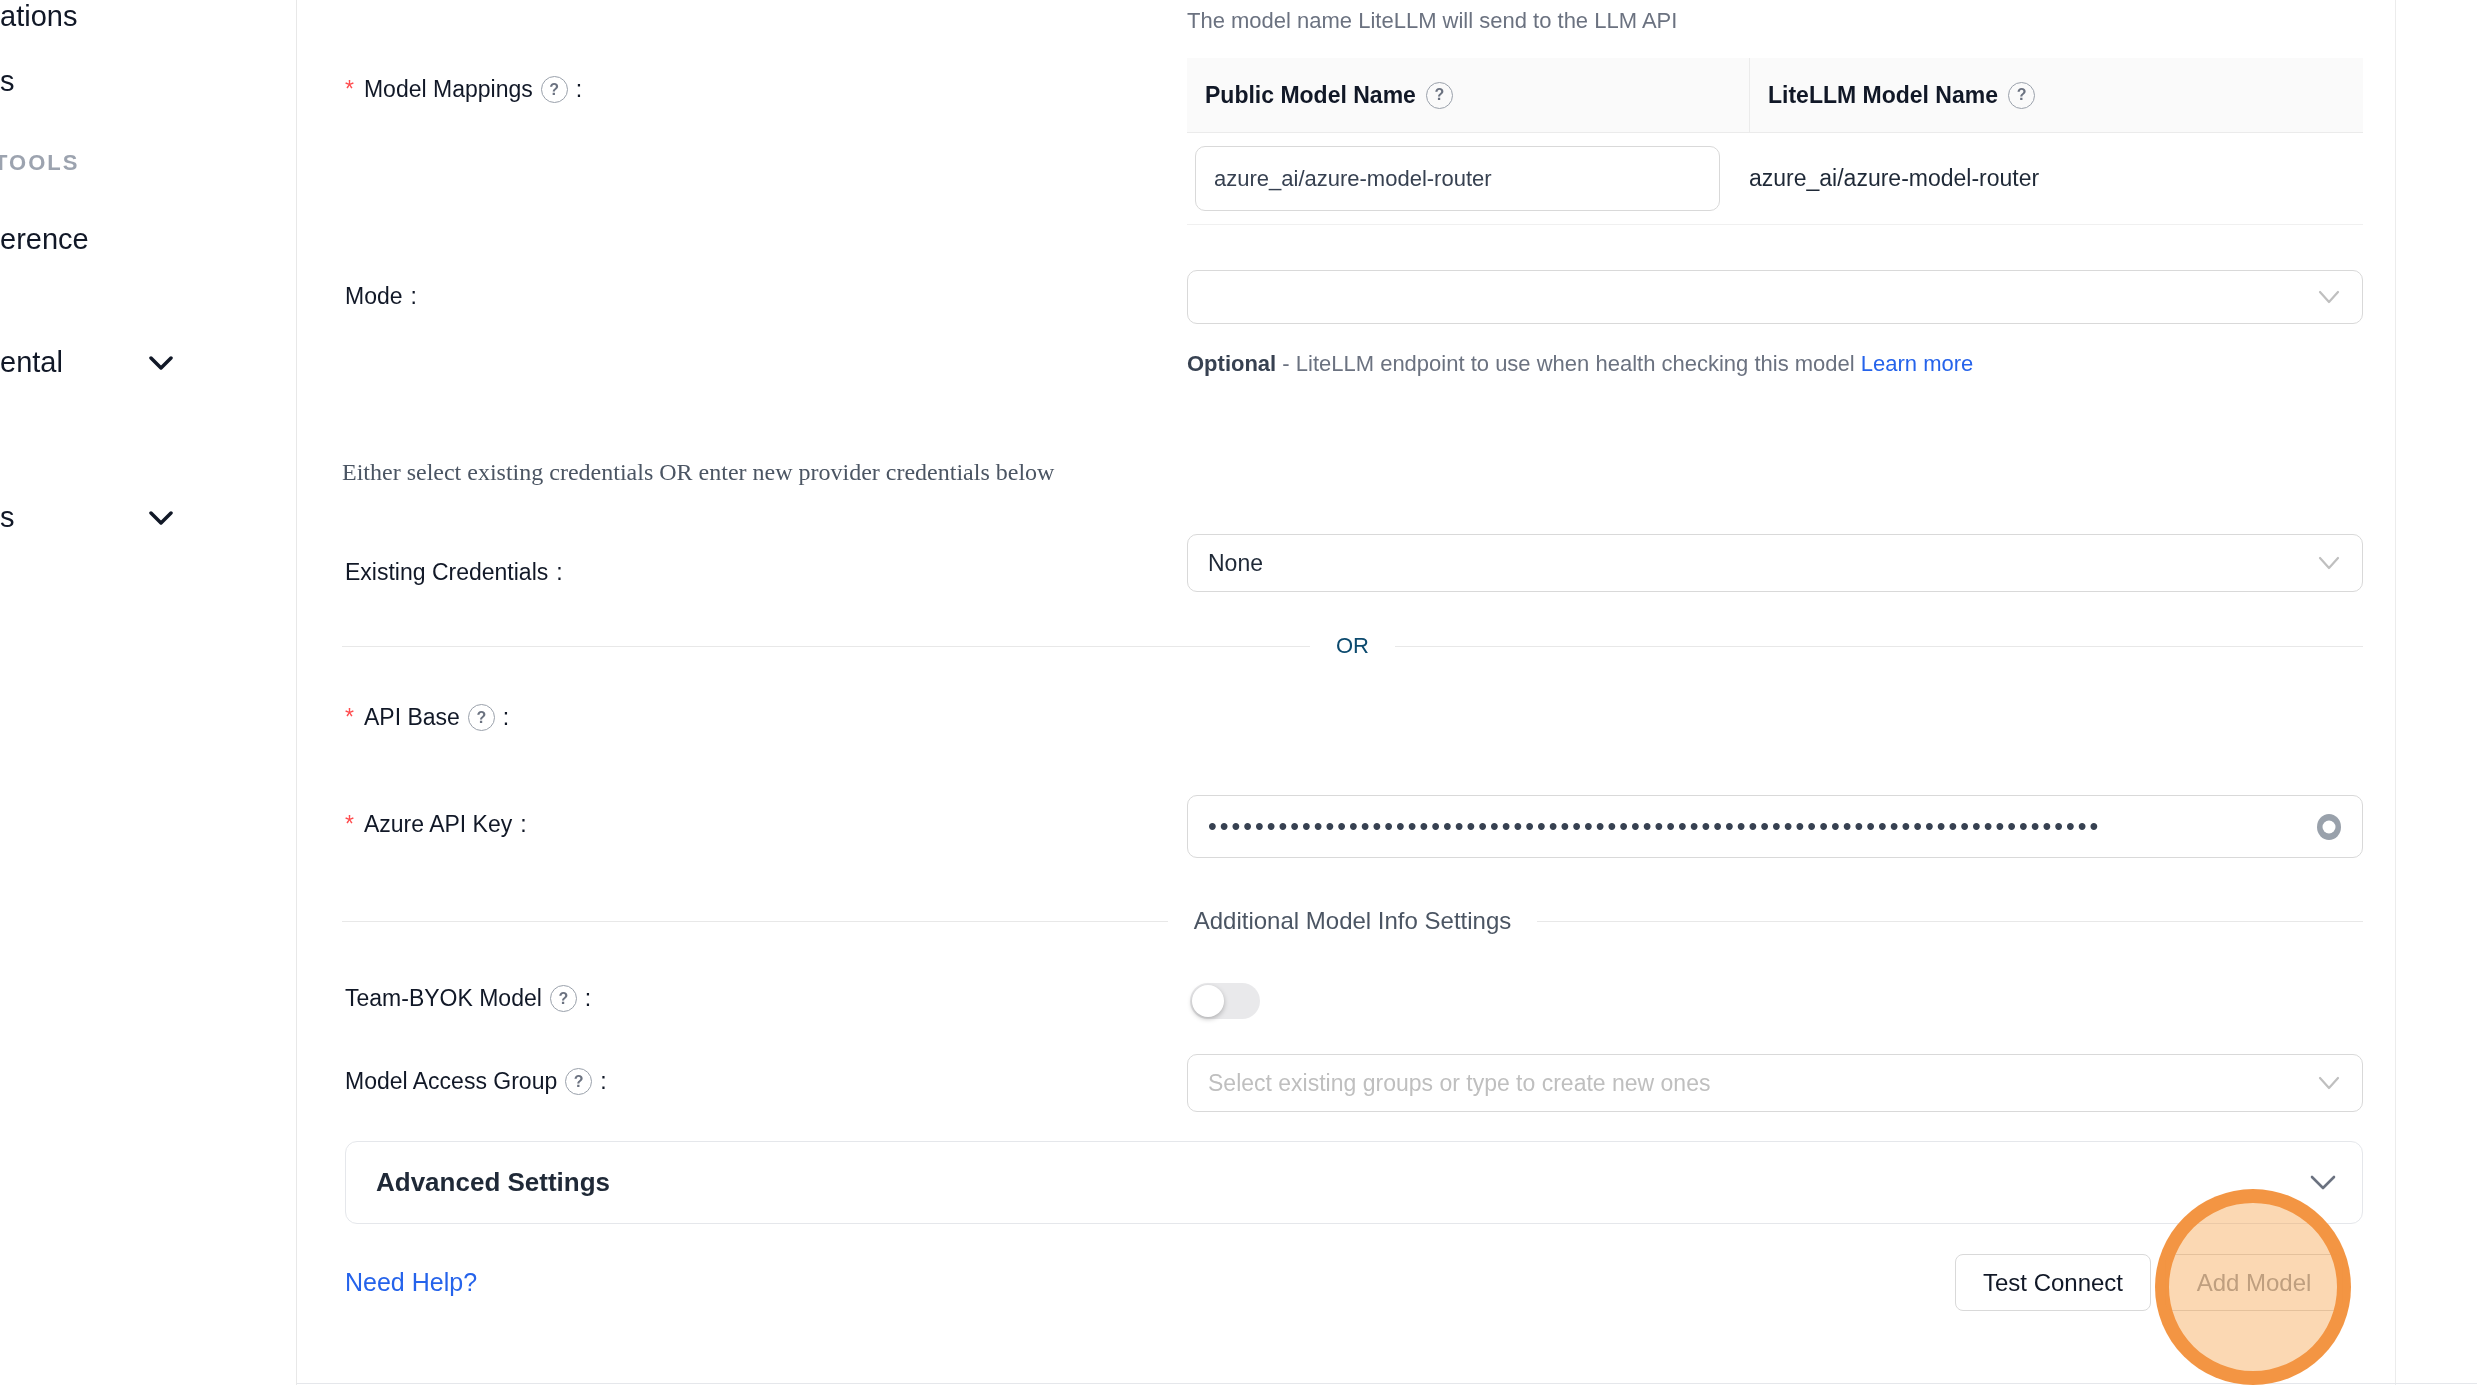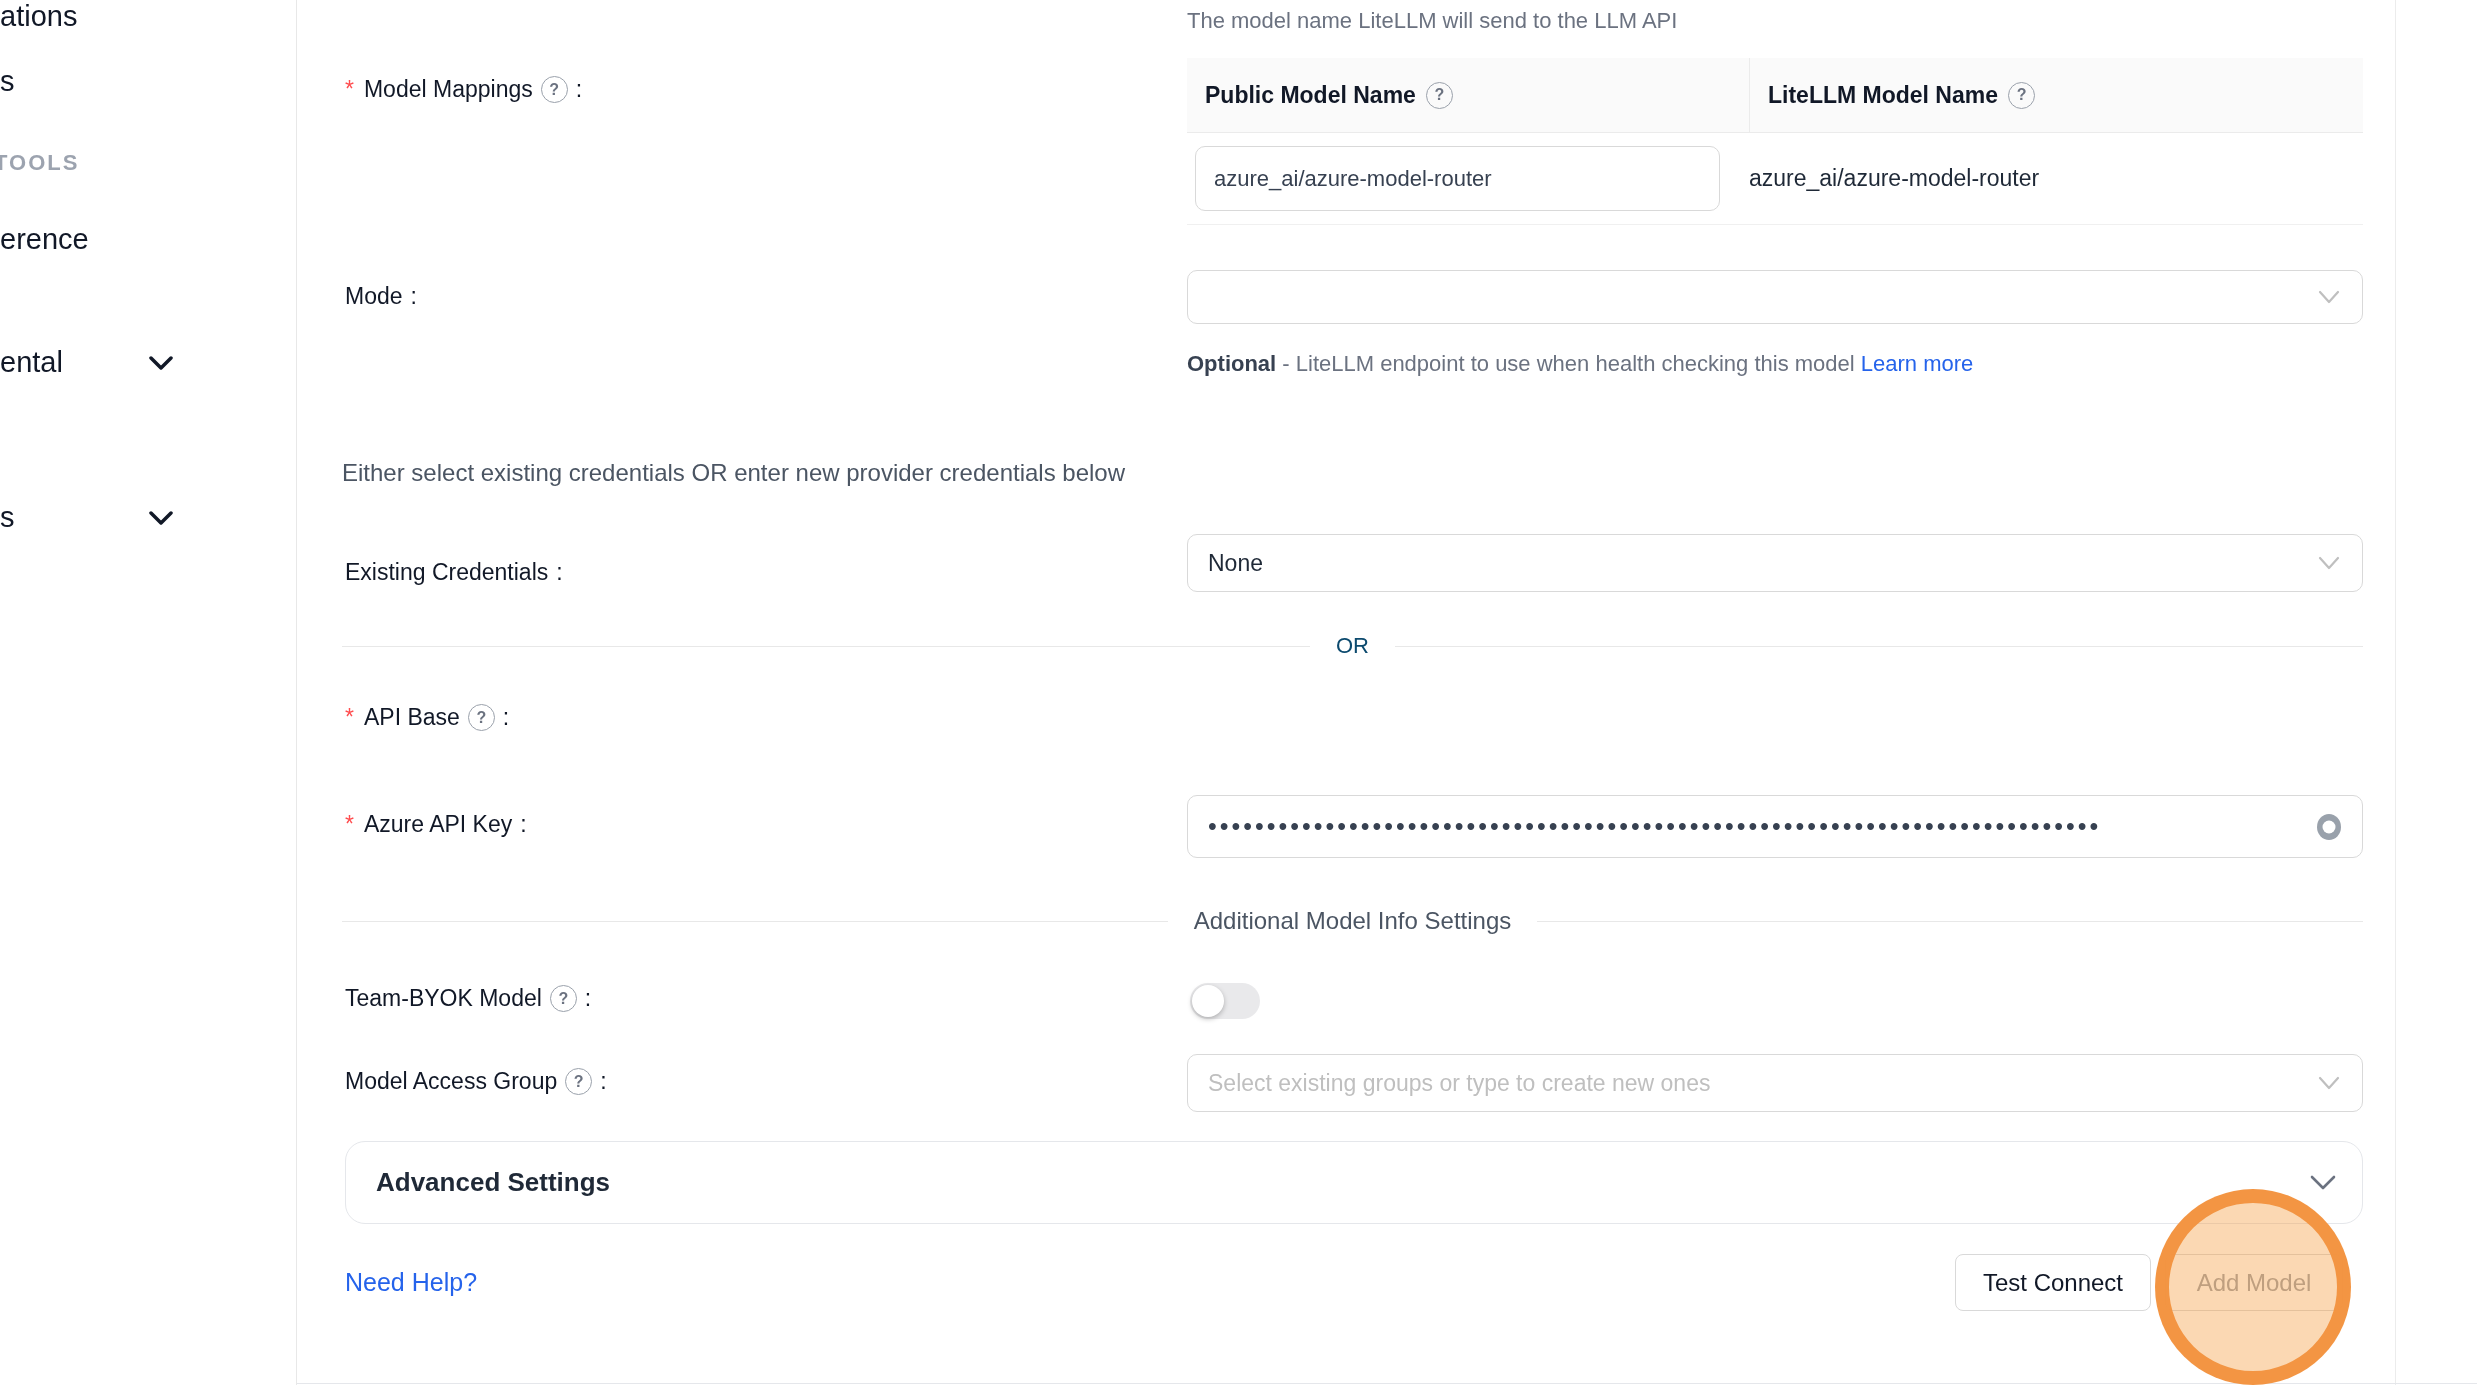--- a/index.html
+++ b/index.html
@@ -44,35 +44,35 @@
   .text-input { position:absolute; left:890px; width:1176px; border:1px solid #d9d9d9; border-radius:10px; background:#fff; font-size:21.5px; color:#374151; padding:0 20px; outline:none; white-space:nowrap; overflow:hidden; font-family:"Liberation Sans", sans-serif; }
   .key-box { position:absolute; left:890px; width:1176px; border:1px solid #d9d9d9; border-radius:10px; background:#fff; display:flex; align-items:center; padding:0 20px; overflow:hidden; }
   .dots { font-size:25px; letter-spacing:3px; color:#374151; overflow:hidden; white-space:nowrap; width:1060px; }
   .eye { position:absolute; right:16px; top:50%; transform:translateY(-50%); cursor:pointer; }
 
   
   .mode-hint { position:absolute; left:890px; top:344px; width:800px; font-size:22px; line-height:40px; color:#6b7280; }
   .mode-hint b { color:#374151; font-weight:700; }
   .link { color:#2563eb; cursor:pointer; }
 
-  .cred-note { position:absolute; left:45px; top:459px; font-size:24px; color:#4b5563; }
+  .cred-note { position:absolute; left:45px; top:459px; font-size:24px; color:#4b5563;font-family:Liberation Serif, serif; }
 
   
   .divider { position:absolute; left:45px; width:2021px; display:flex; align-items:center; }
   .divider .line { flex:1; height:1px; background:#e8e8e8; }
   .divider .dtext { padding:0 26px; white-space:nowrap; }
   .or-text { font-size:22px; color:#0c4a6e; }
   .info-text { font-size:24px; color:#4b5563; }
 
   
   .toggle { position:absolute; left:893px; top:983px; width:70px; height:36px; border-radius:18px; background:#e9e9eb; cursor:pointer; }
   .toggle .knob { position:absolute; left:2px; top:2px; width:32px; height:32px; border-radius:50%; background:#fff; box-shadow:0 2px 5px rgba(0,0,0,0.25); }
 
   
-  .adv-card { position:absolute; left:48px; top:1141px; width:2018px; height:83px; border:1px solid #e5e7eb; border-radius:20px; background:#fff; display:flex; align-items:center; padding:0 30px; cursor:pointer; }
+  .adv-card { position:absolute; left:48px; top:1141px; width:2018px; height:83px; border:1px solid #e5e7eb; border-radius:12px; background:#fff; display:flex; align-items:center; padding:0 30px; cursor:pointer; }
   .adv-title { font-size:26px; font-weight:700; color:#1f2937; }
   .adv-card .chev { position:absolute; right:26px; }
 
   .need-help { position:absolute; left:48px; top:1268px; font-size:25px; font-weight:500; color:#2563eb; cursor:pointer; }
 
   .btn { position:absolute; top:1254px; height:57px; border:1px solid #d9d9d9; border-radius:8px; background:#fff; font-size:24px; display:flex; align-items:center; justify-content:center; cursor:pointer; font-family:"Liberation Sans", sans-serif; }
   .btn-test { left:1658px; width:196px; color:#111827; }
   .btn-add { left:1868px; width:178px; color:#9ba0a8; }
 
   

